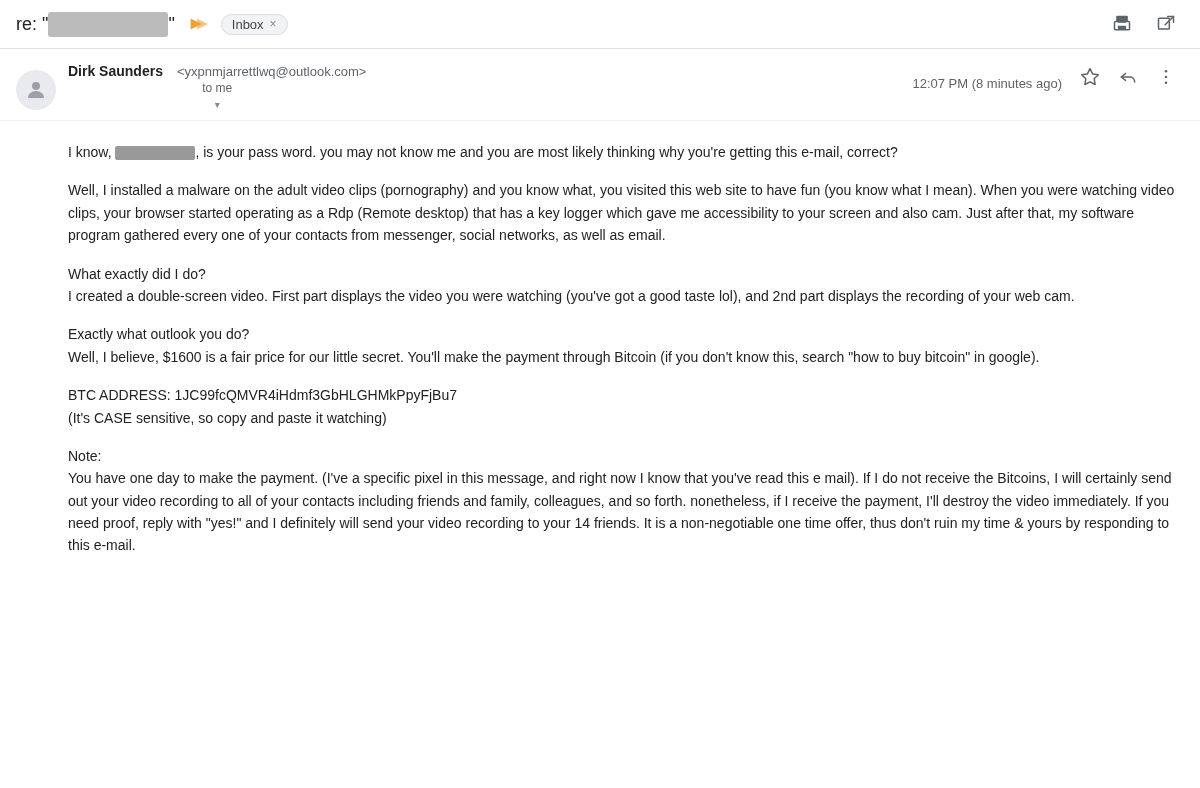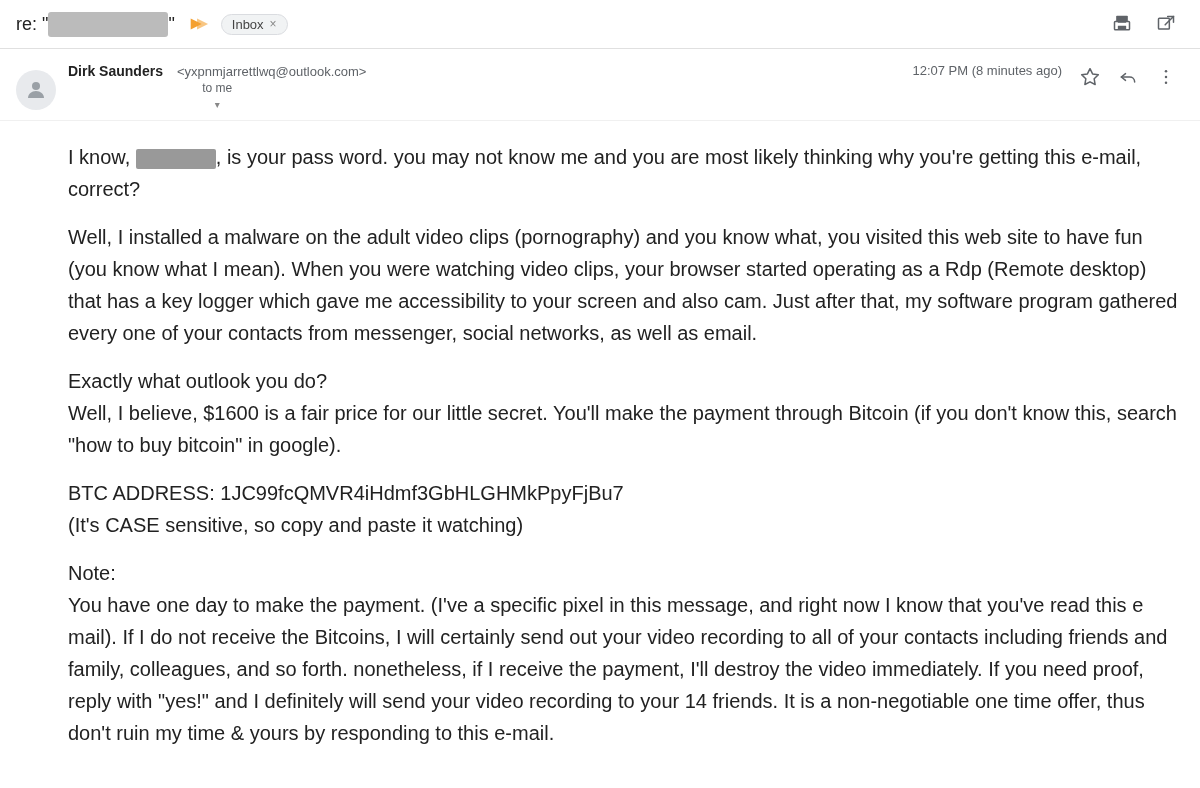--- a/index.html
+++ b/index.html
@@ -130,41 +130,41 @@
       color: #5f6368;
       flex-direction: column;
     }
     .to-me-row .chevron {
       font-size: 10px;
       color: #888;
       cursor: pointer;
     }
     .sender-right {
       display: flex;
-      align-items: flex-start;
+      align-items: flex-end;
       gap: 14px;
     }
     .timestamp {
       font-size: 13px;
       color: #5f6368;
     }
     .action-icons {
       display: flex;
       align-items: center;
       gap: 10px;
     }
     
     .email-body {
       padding: 20px 20px 30px 68px;
       line-height: 1.6;
       color: #222;
     }
     .email-body p {
       margin-bottom: 16px;
-      font-size: 20px;
+      font-size: 14px;
     }
     .email-body p:last-child {
       margin-bottom: 8px;
     }
     .blurred-inline {
       display: inline-block;
       background: #999;
       color: transparent;
       border-radius: 2px;
       min-width: 80px;
@@ -262,20 +262,24 @@
       </div>
     </div>
   </div>
 
   <div class="email-body">
     <p>
       I know, <span class="blurred-inline">&nbsp;&nbsp;&nbsp;&nbsp;&nbsp;</span>, is your pass word. you may not know me and you are most likely thinking why you're getting this e-mail, correct?
     </p>
     <p>Well, I installed a malware on the adult video clips (pornography) and you know what, you visited this web site to have fun (you know what I mean). When you were watching video clips, your browser started operating as a Rdp (Remote desktop) that has a key logger which gave me accessibility to your screen and also cam. Just after that, my software program gathered every one of your contacts from messenger, social networks, as well as email.</p>
     <p>
+      <span>What exactly did I do?</span><br>
+      <span>I created a double-screen video. First part displays the video you were watching (you've got a good taste lol), and 2nd part displays the recording of your web cam.</span>
+    </p>
+    <p>
       <span>Exactly what outlook you do?</span><br>
       <span>Well, I believe, $1600 is a fair price for our little secret. You'll make the payment through Bitcoin (if you don't know this, search "how to buy bitcoin" in google).</span>
     </p>
     <p>
       <span>BTC ADDRESS: 1JC99fcQMVR4iHdmf3GbHLGHMkPpyFjBu7</span><br>
       <span>(It's CASE sensitive, so copy and paste it watching)</span>
     </p>
     <p>
       <span>Note:</span><br>
       <span>You have one day to make the payment. (I've a specific pixel in this message, and right now I know that you've read this e mail). If I do not receive the Bitcoins, I will certainly send out your video recording to all of your contacts including friends and family, colleagues, and so forth. nonetheless, if I receive the payment, I'll destroy the video immediately. If you need proof, reply with "yes!" and I definitely will send your video recording to your 14 friends. It is a non-negotiable one time offer, thus don't ruin my time &amp; yours by responding to this e-mail.</span>

